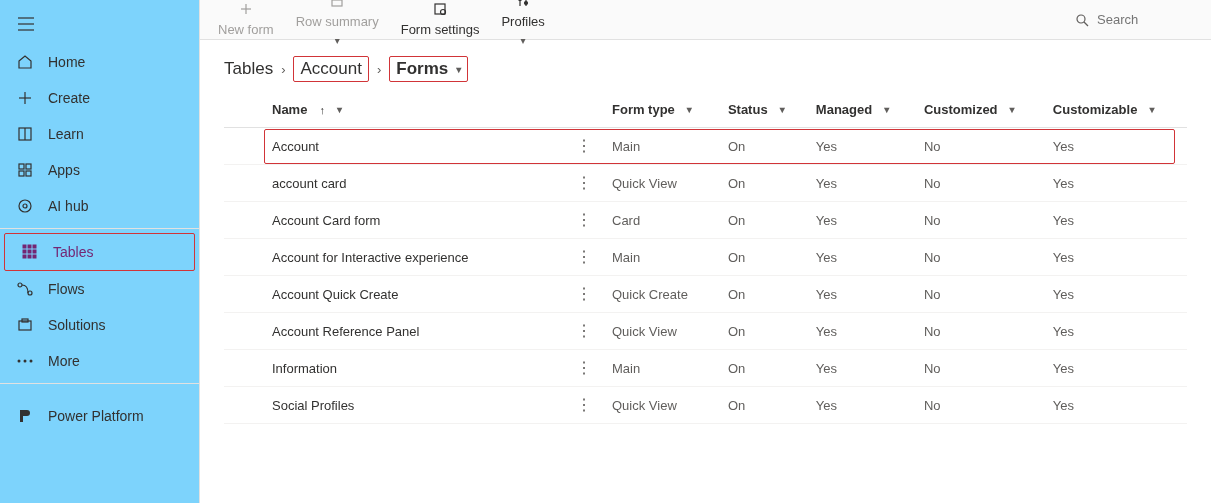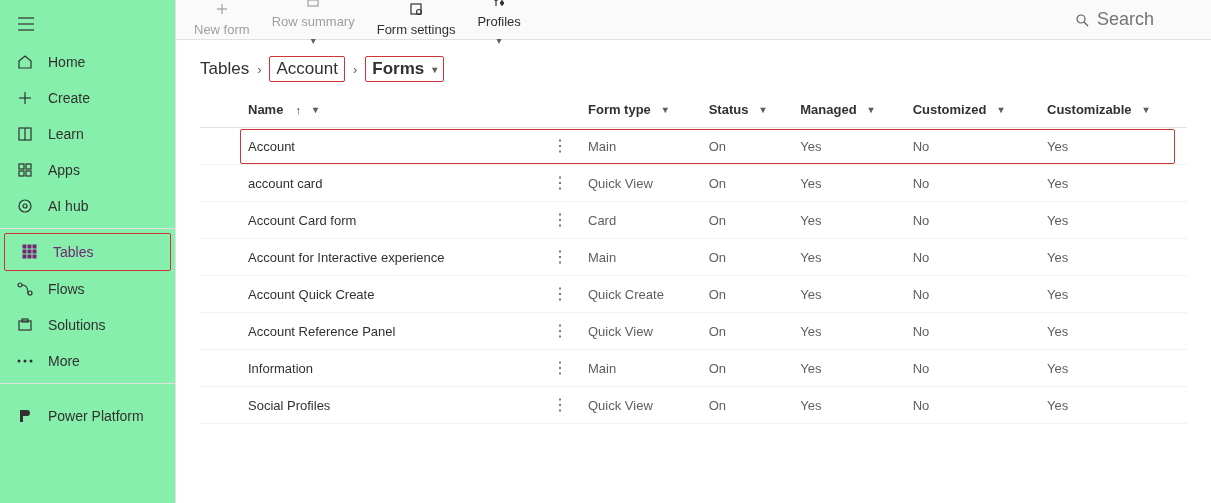--- a/index.html
+++ b/index.html
@@ -8,22 +8,22 @@
       font-size: 14px;
       color: #323130;
       background: #fff;
       width: 1211px;
       height: 503px;
       overflow: hidden;
       display: flex;
     }
     
     .sidebar {
-      width: 176px;
-      background: #86efac;
+      width: 200px;
+      background: #7dd3fc;
       border-right: 1px solid #e1e1e1;
       display: flex;
       flex-direction: column;
       padding-top: 6px;
     }
     .hamburger {
       width: 40px;
       height: 36px;
       display: flex;
       align-items: center;
@@ -87,21 +87,21 @@
       cursor: pointer;
       padding: 4px 2px;
       flex-direction: column;
     }
     .cmd.disabled { color: #a19f9d; cursor: default; }
     .cmdbar-spacer { flex:1; }
     .search-box {
       display:flex;align-items:center;gap:8px;color:#605e5c;
       padding:4px 8px;
     }
-    .search-box input { border:none;background:transparent;outline:none;font-size:18px;width:90px;}
+    .search-box input { border:none;background:transparent;outline:none;font-size:13px;width:90px;}
 
     
     .crumb-row {
       padding: 16px 24px 10px 24px;
       display:flex;align-items:center;gap:8px;
       font-size:17px;
     }
     .crumb-link { color:#323130; cursor:pointer; }
     .crumb-chevron { color:#605e5c; font-size:13px; }
     .crumb-box {

